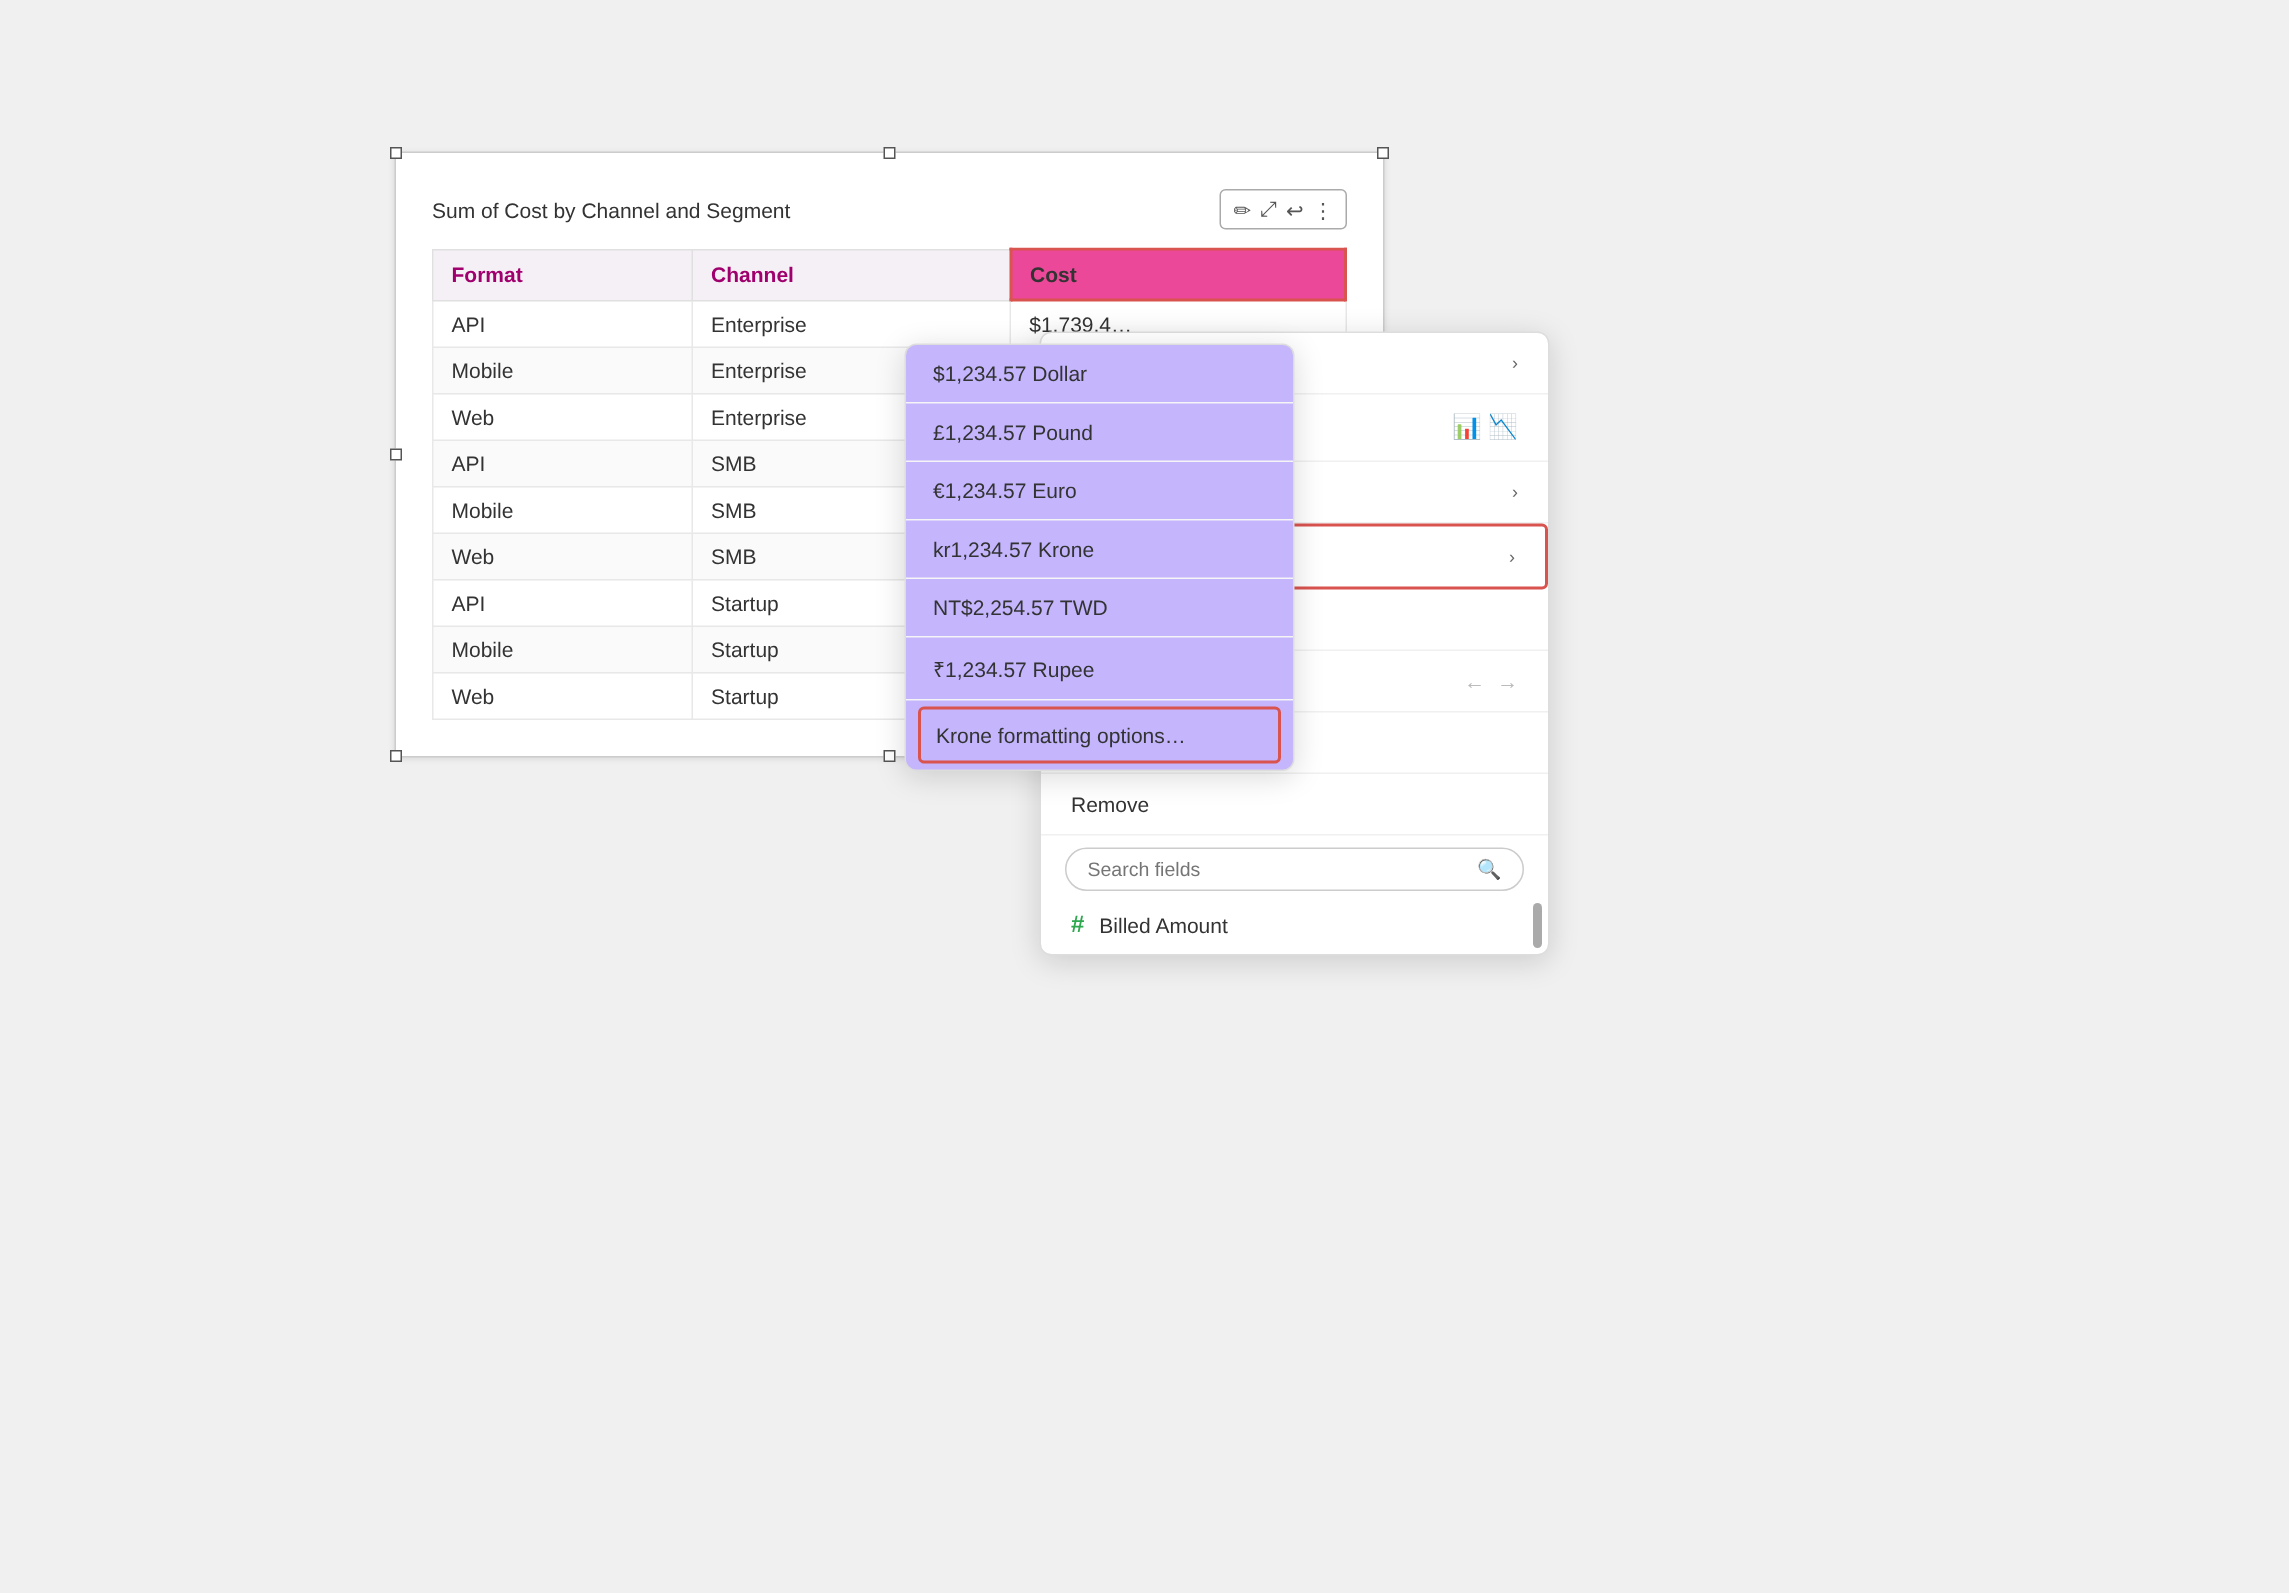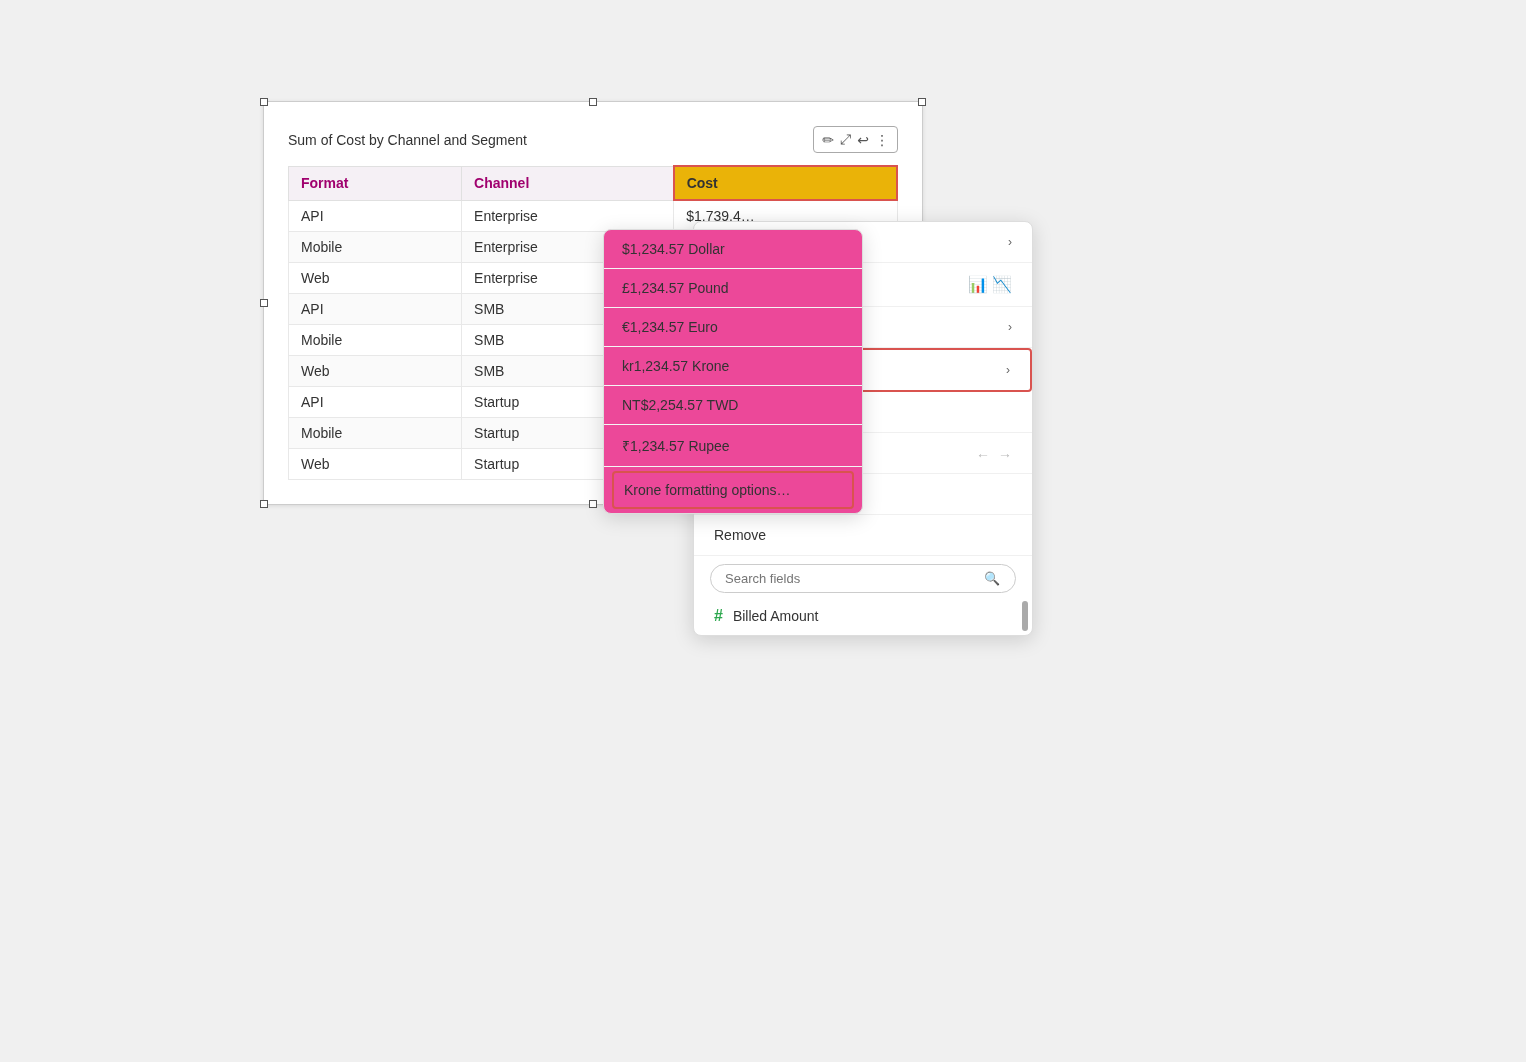--- a/index.html
+++ b/index.html
@@ -71,21 +71,21 @@
       background: #f5f0f5;
       padding: 8px 12px;
       text-align: left;
       font-weight: 700;
       color: #a0006e;
       border: 1px solid #e0e0e0;
     }
 
     .table-container th.cost-header {
       border: 2px solid #d9534f;
-      background: #eab308;
+      background: #ec4899;
       color: #333;
     }
 
     .table-container td {
       padding: 7px 12px;
       border: 1px solid #e8e8e8;
       color: #333;
     }
 
     .table-container tr:nth-child(even) td {
@@ -210,21 +210,21 @@
       font-weight: 700;
       font-size: 16px;
     }
 
     
     .format-submenu {
       position: absolute;
       top: 0;
       left: 340px;
       width: 260px;
-      background: #ec4899;
+      background: #c4b5fd;
       border: 1px solid #ddd;
       border-radius: 8px;
       box-shadow: 0 4px 20px rgba(0,0,0,0.15);
       z-index: 20;
       top: 148px;
     }
 
     .submenu-item {
       padding: 11px 18px;
       font-size: 14px;

